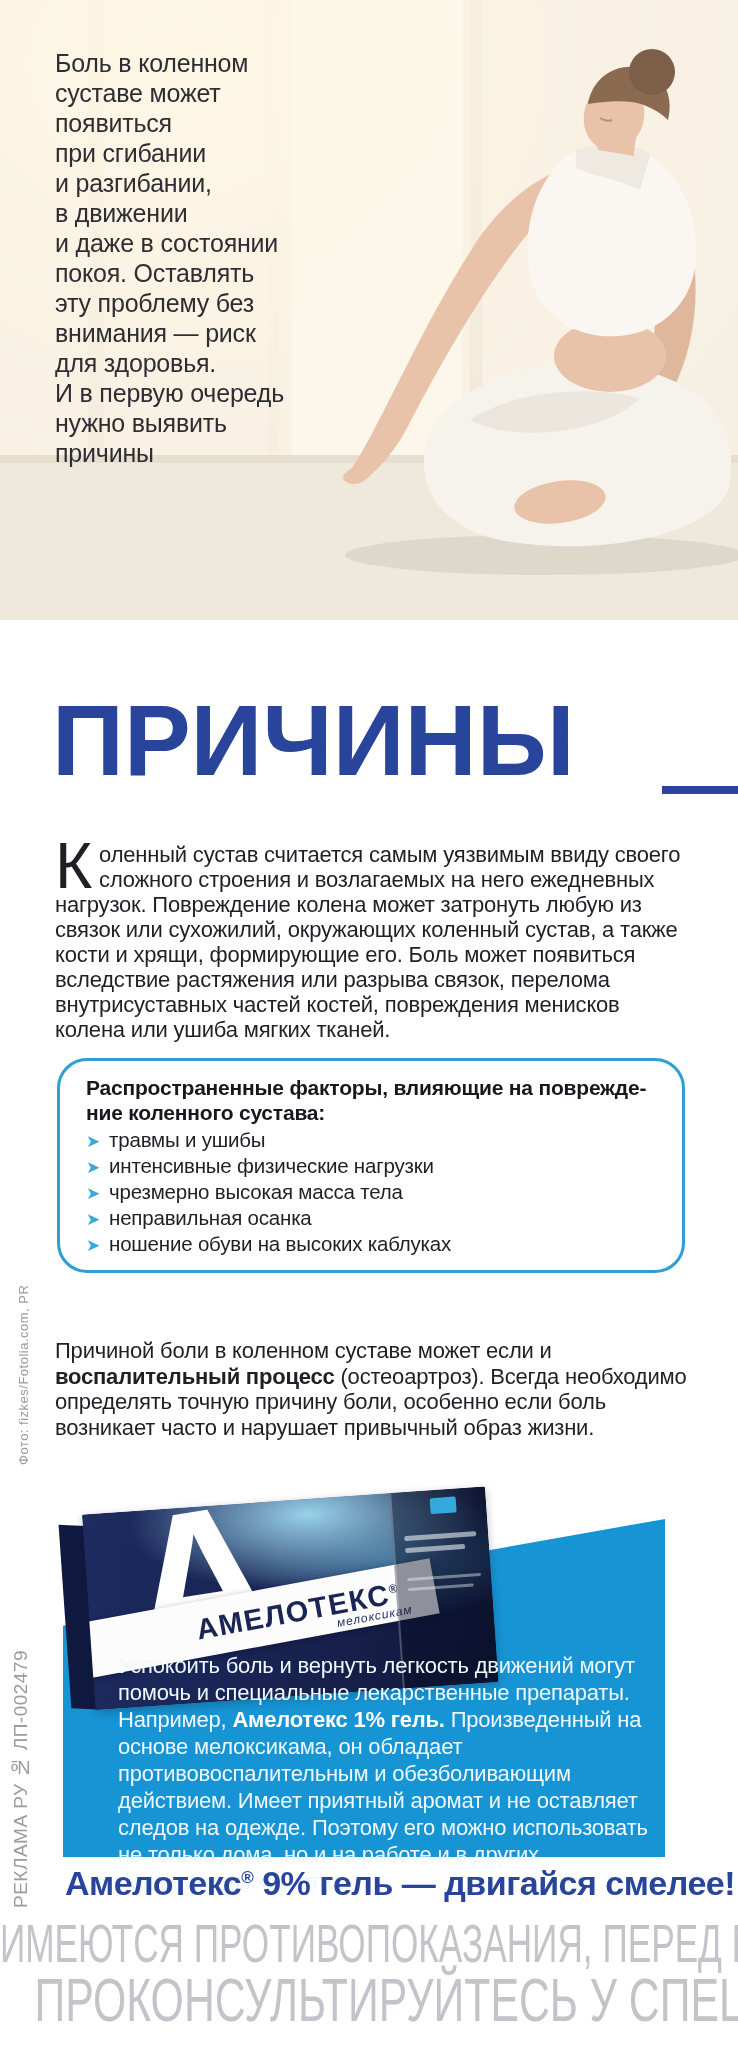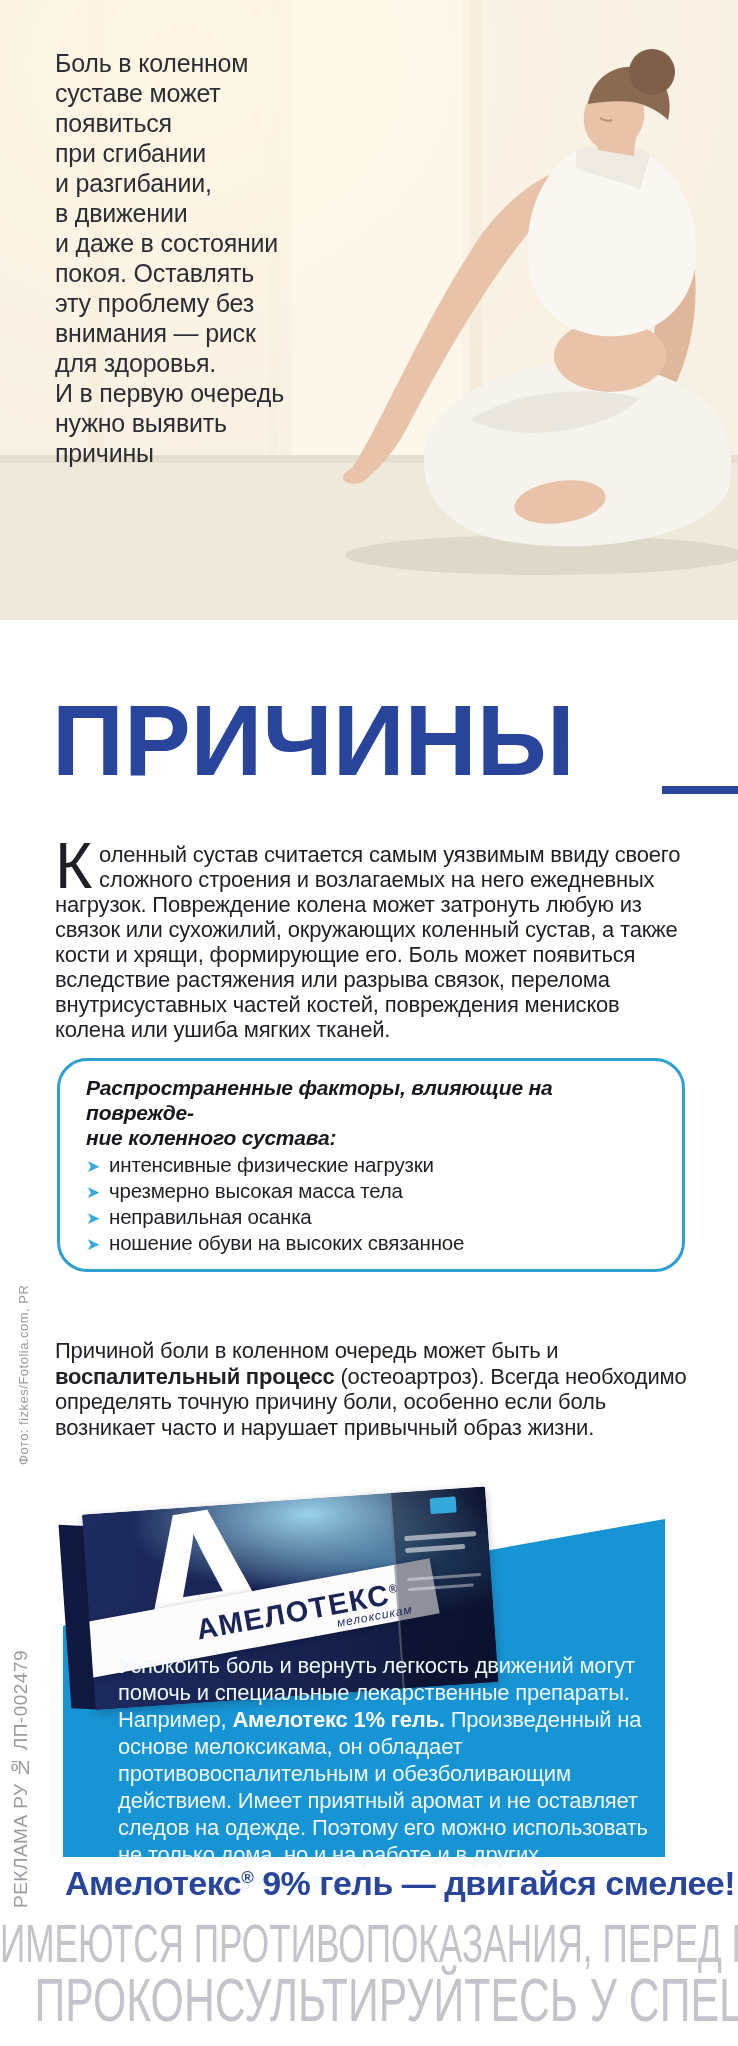--- a/index.html
+++ b/index.html
@@ -31,21 +31,21 @@
   .intro { position:absolute; left:55px; top:842px; width:640px;
     font-size:22px; line-height:25px; color:#1f1f26; letter-spacing:-0.2px; }
   .dropcap { float:left; font-size:64px; line-height:48px; padding-right:7px;
     font-weight:500; color:#1f1f26; }
 
   
   .factors { position:absolute; left:57px; top:1058px; width:628px;
     border:3.5px solid #2d9fd0; border-radius:30px; padding:14px 26px 12px 26px;
     background:#ffffff; }
   .factors-heading { font-size:21px; line-height:25px; font-weight:700; color:#17171e;
-    white-space:pre-line; letter-spacing:-0.2px;font-style:italic; }
+    white-space:pre-line; letter-spacing:-0.2px; }
   .factors-list { list-style:none; margin-top:3px; }
   .factors-list li { font-size:20.5px; line-height:24px; color:#1f1f26; letter-spacing:-0.2px; }
   .bullet-arrow { color:#3aa8d9; font-size:17px; margin-right:9px; }
 
   .para2 { position:absolute; left:55px; top:1338px; width:640px;
     font-size:22px; line-height:25.5px; color:#1f1f26; letter-spacing:-0.2px; }
   .para2 b, .intro b { font-weight:700;margin-top:28px; }
 
   
   .promo { position:absolute; left:63px; top:1512px; width:602px; height:345px; }
@@ -160,29 +160,30 @@
   <div class="title-bar"></div>
 
   <div class="intro">
     <span class="dropcap">К</span><span>оленный сустав считается самым уязвимым ввиду своего сложного строения и возлагаемых на него ежедневных нагрузок. Повреждение колена может затронуть любую из связок или сухожилий, окружающих коленный сустав, а также кости и хрящи, формирующие его. Боль может появиться вследствие растяжения или разрыва связок, перелома внутрисуставных частей костей, повреждения менисков колена или ушиба мягких тканей.</span>
   </div>
 
   <div class="factors">
     <div class="factors-heading">Распространенные факторы, влияющие на поврежде-
 ние коленного сустава:</div>
     <ul class="factors-list">
+      <li><span class="bullet-arrow">➤</span><span>травмы и ушибы</span></li>
       <li><span class="bullet-arrow">➤</span><span>интенсивные физические нагрузки</span></li>
       <li><span class="bullet-arrow">➤</span><span>чрезмерно высокая масса тела</span></li>
       <li><span class="bullet-arrow">➤</span><span>неправильная осанка</span></li>
-      <li><span class="bullet-arrow">➤</span><span>ношение обуви на высоких связанное</span></li>
+      <li><span class="bullet-arrow">➤</span><span>ношение обуви на высоких каблуках</span></li>
     </ul>
   </div>
 
   <div class="para2">
-    <span>Причиной боли в коленном очередь может быть и </span><b>воспалительный процесс</b><span> (остеоартроз). Всегда необходимо определять точную причину боли, особенно если боль возникает часто и нарушает привычный образ жизни.</span>
+    <span>Причиной боли в коленном суставе может если и </span><b>воспалительный процесс</b><span> (остеоартроз). Всегда необходимо определять точную причину боли, особенно если боль возникает часто и нарушает привычный образ жизни.</span>
   </div>
 
   <div class="promo">
     <div class="panel"></div>
     <div class="pack">
       <div class="pack-side"></div>
       <div class="pack-face">
         <div class="pack-A">А</div>
         <div class="pack-band">
           <span class="band-brand"><span>АМЕЛОТЕКС</span><sup>®</sup></span>

